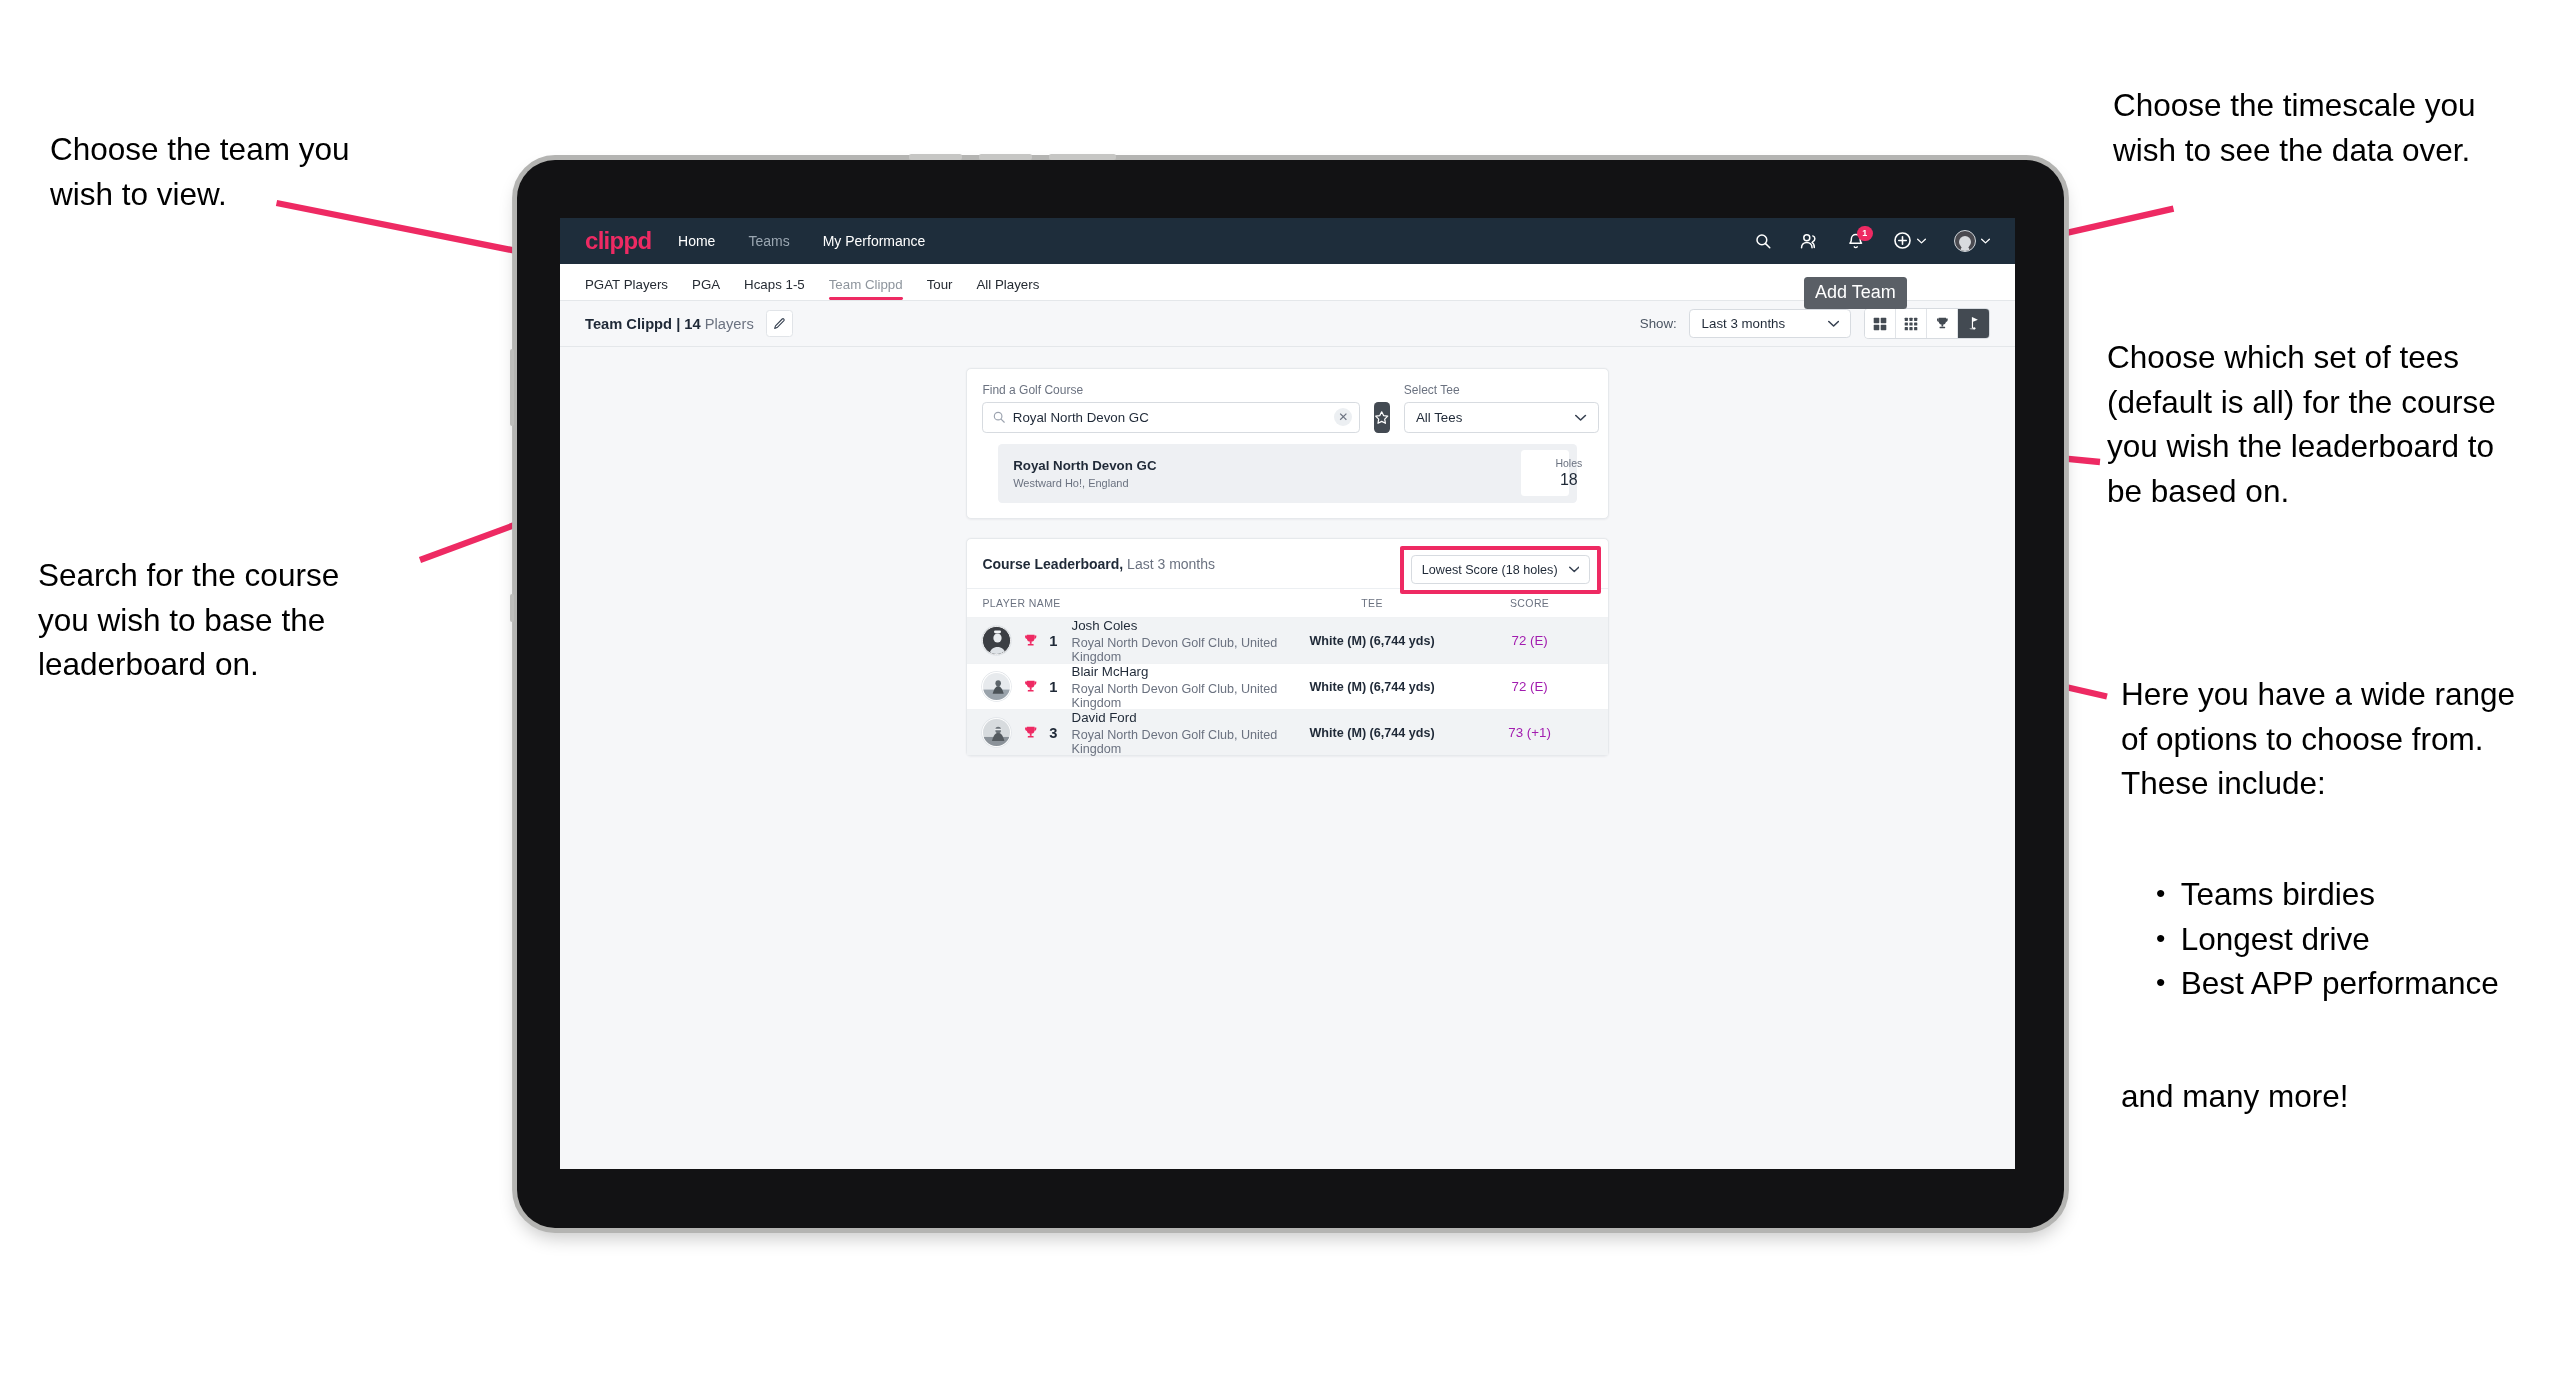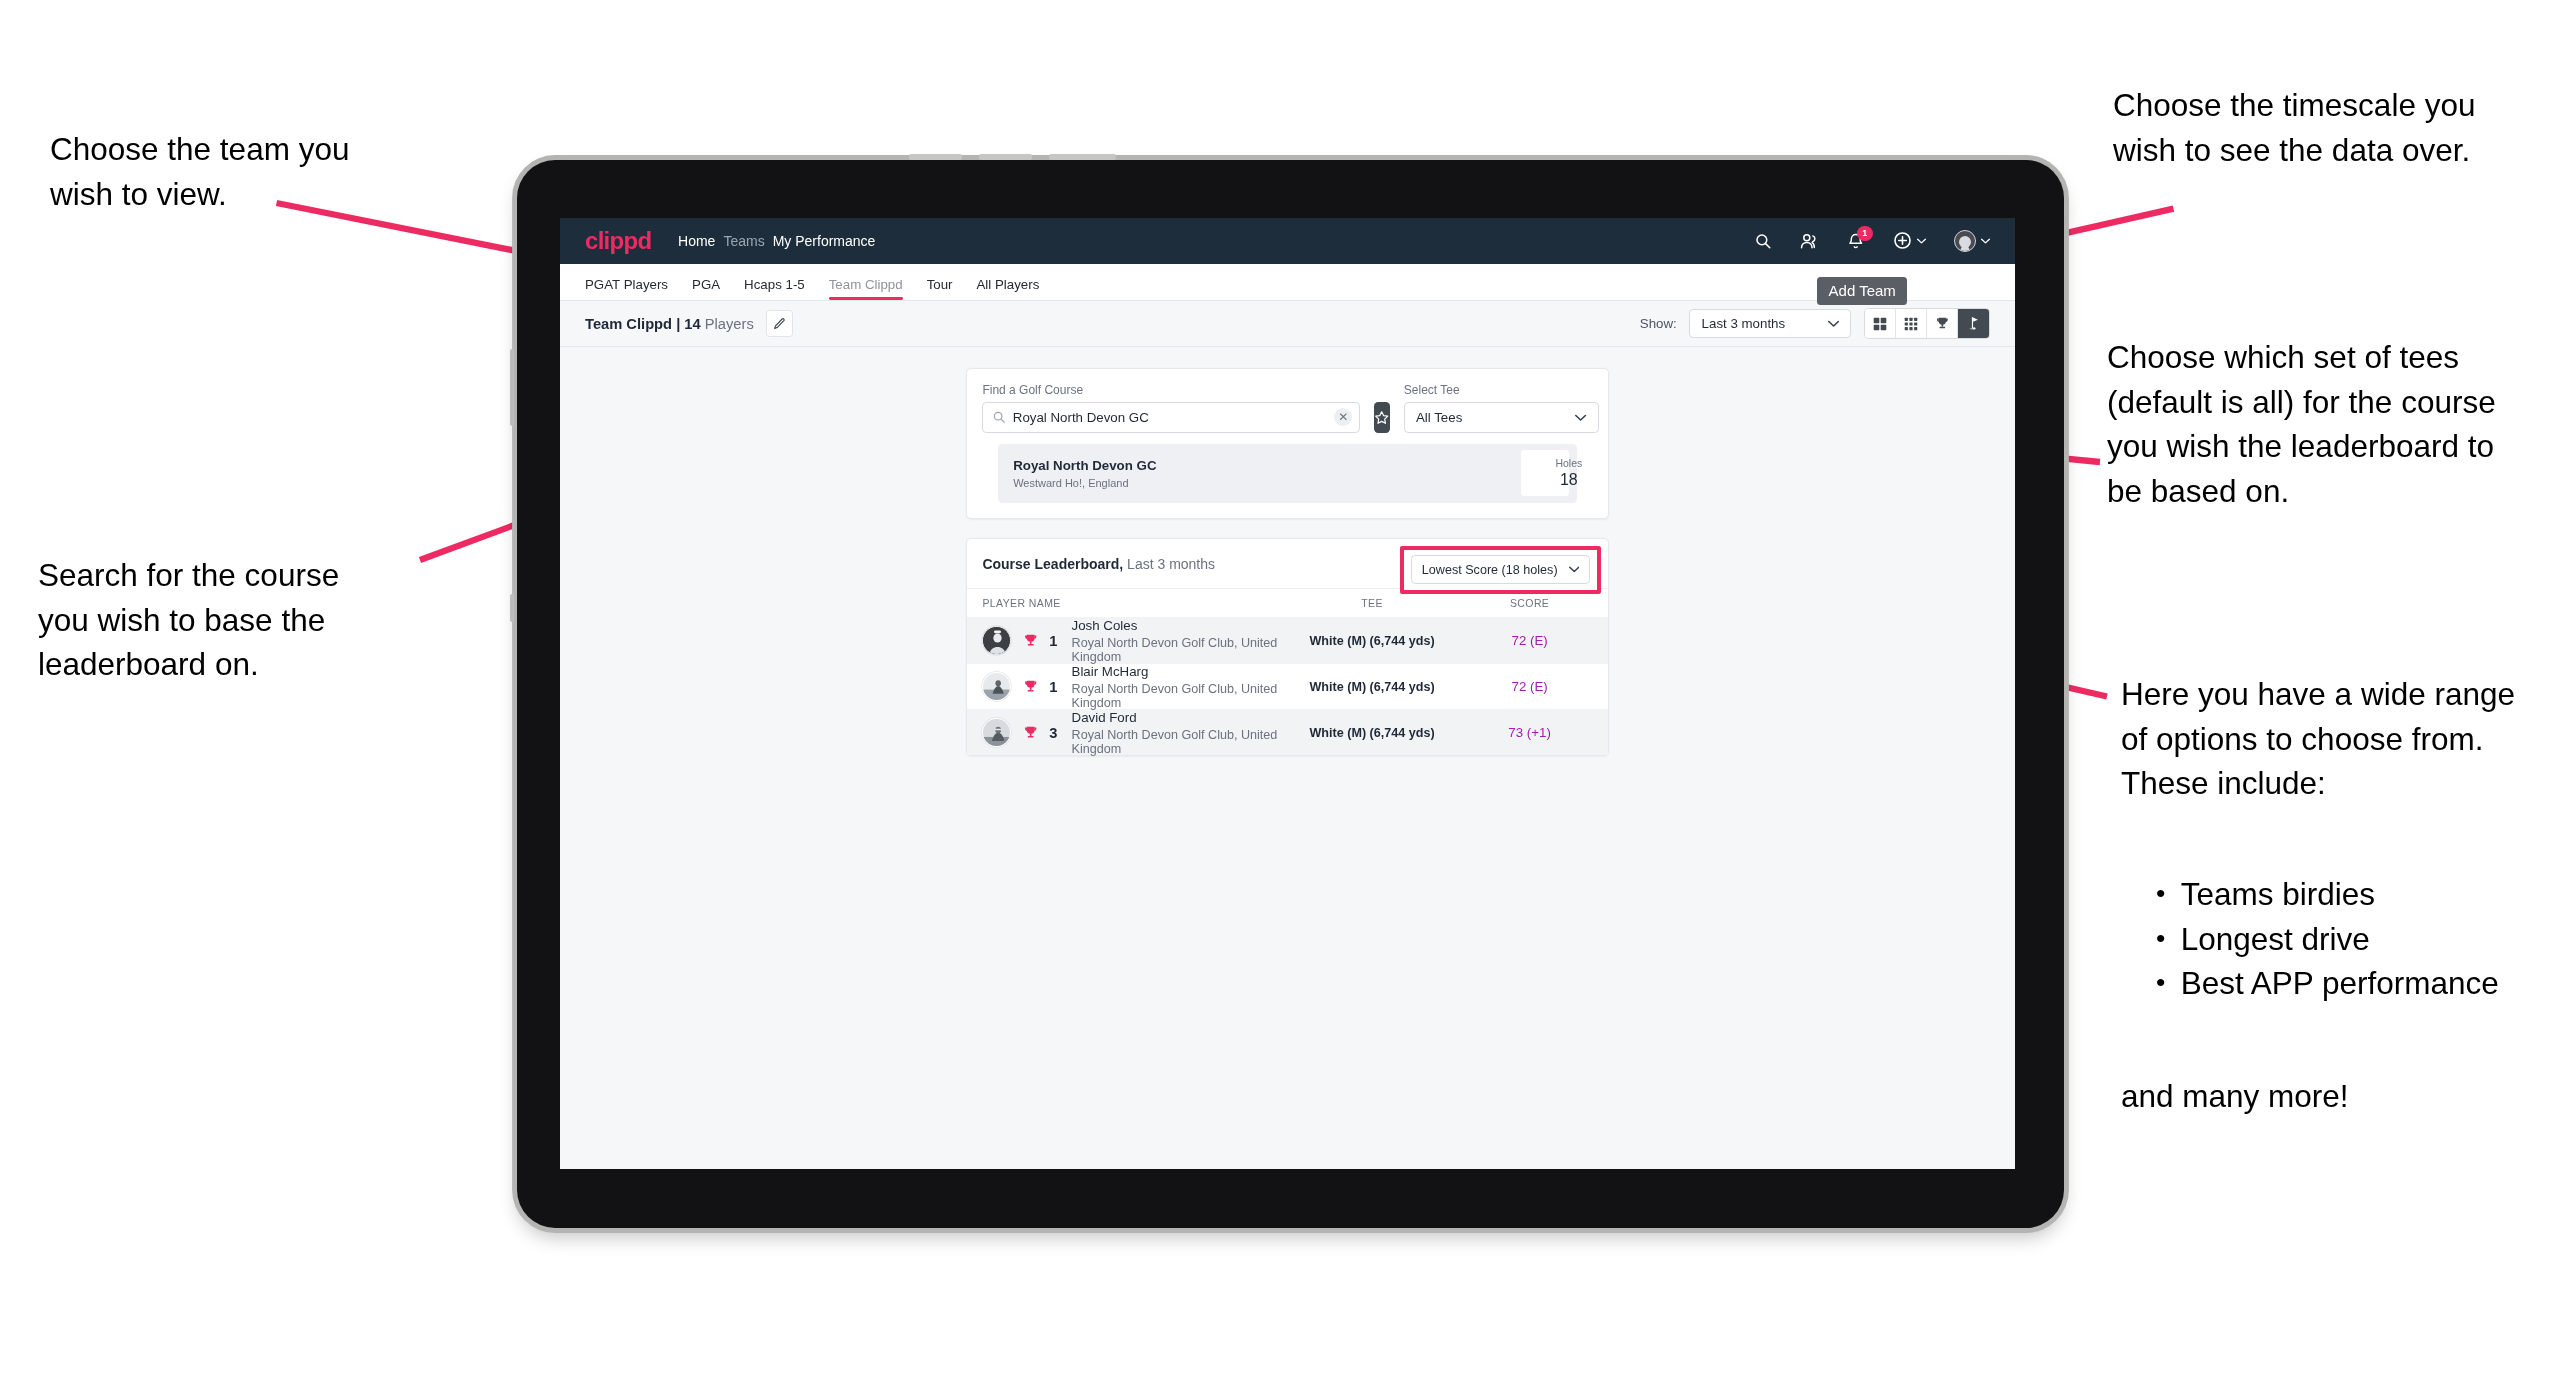--- a/index.html
+++ b/index.html
@@ -59,21 +59,21 @@
 
   
   .topnav {
     height: 46px; background: #1e2d3b;
     display: flex; align-items: center; padding: 0 25px;
   }
   .brand {
     color: #ee2a63; font-size: 24px; font-weight: 700;
     letter-spacing: -0.7px; margin-right: 26.6px; font-family: "Liberation Sans", sans-serif;
   }
-  .navlinks { display: flex; align-items: center; gap: 8px; }
+  .navlinks { display: flex; align-items: center; gap: 33px; }
   .navlinks a { color: #ffffff; font-size: 14px; text-decoration: none; }
   .navlinks a.dim { color: #9aa6b1; }
   .nav-right { margin-left: auto; display: flex; align-items: center; gap: 28px; }
   .nav-ic { position: relative; display: flex; align-items: center; color: #fff; }
   .nav-ic svg { display: block; }
   .badge {
     position: absolute; top: -6.3px; right: -7.7px;
     background: #ee2a63; color: #fff; font-size: 9px; font-weight: 700;
     border-radius: 50%; min-width: 15.4px; height: 15.4px;
     display: flex; align-items: center; justify-content: center; line-height: 1;
@@ -98,21 +98,21 @@
     font-size: 13.3px; color: #252b33; padding-bottom: 7.7px;
     position: relative; cursor: pointer; white-space: nowrap;
   }
   .tab.active { color: #8e959d; }
   .tab.active::after {
     content: ""; position: absolute; left: 0; right: 0; bottom: 0;
     height: 2.8px; background: #ee2a63; border-radius: 1.4px;
   }
   .tooltip-addteam {
     position: absolute; right: 108px; top: 12.6px;
-    background: #5a5f66; color: #fff; font-size: 15px;
+    background: #5a5f66; color: #fff; font-size: 18px;
     padding: 5.6px 11.2px; border-radius: 3.5px; white-space: nowrap;
   }
 
   
   .subheader {
     height: 46px; background: #f6f7f9; border-bottom: 0.7px solid #e4e7ea;
     display: flex; align-items: center; padding: 0 25px;
   }
   .team-title { font-size: 14.7px; color: #6b7280; }
   .team-title b { color: #1f2937; font-weight: 700; }

